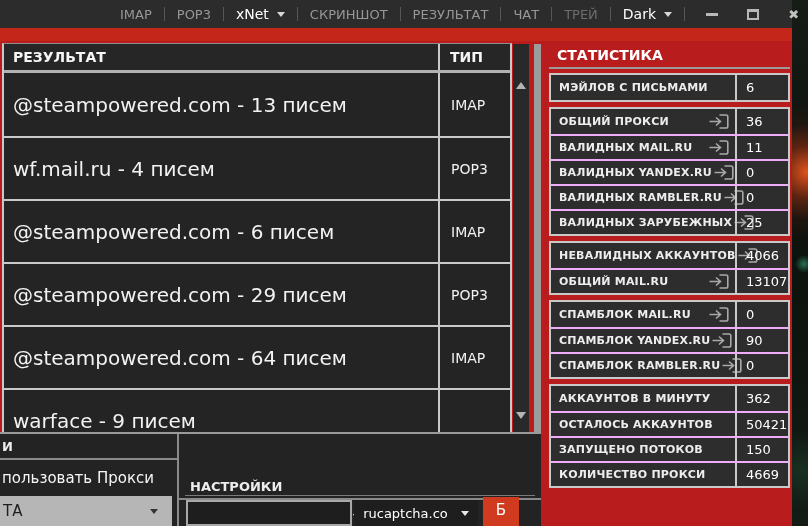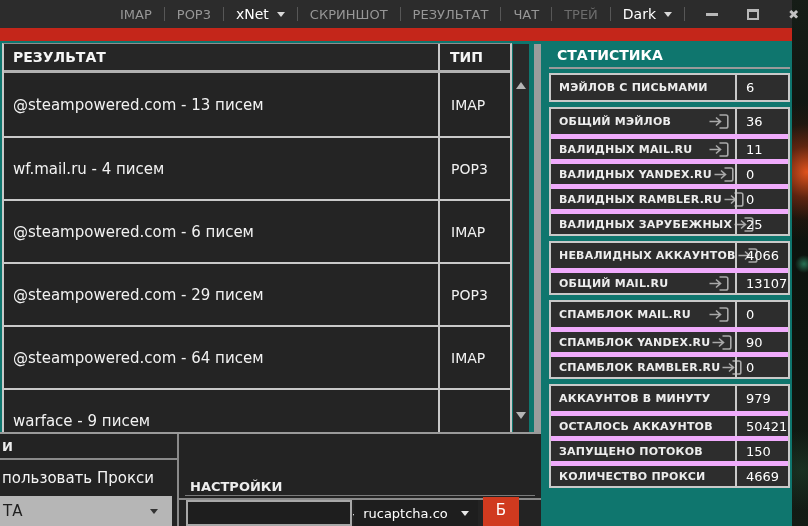--- a/index.html
+++ b/index.html
@@ -15,21 +15,21 @@
   #desktop-strip {
     position:absolute; right:0; top:0; width:16px; height:526px;
     background:
       radial-gradient(circle at 15px 172px, rgba(235,85,30,.95), rgba(160,50,18,.55) 26px, rgba(80,30,12,.25) 48px, transparent 70px),
       radial-gradient(circle at 12px 264px, rgba(60,190,140,.55), transparent 9px),
       radial-gradient(circle at 10px 470px, rgba(40,90,60,.35), transparent 40px),
       linear-gradient(#161d17, #0c120d 35%, #0e150f 65%, #131c15);
   }
 
   
-  #app { position:absolute; left:0; top:0; width:792px; height:526px; background:#0f766e; }
+  #app { position:absolute; left:0; top:0; width:792px; height:526px; background:#b91c1c; }
 
   
   #titlebar {
     position:absolute; left:0; top:0; width:792px; height:28px;
     background:#2c2c2c; display:flex; align-items:center;
   }
   #menu { margin-left:108px; display:flex; align-items:center; height:100%; }
   .mitem { padding:0 12px; font-size:13px; color:#979797; display:flex; align-items:center; gap:8px; height:100%; cursor:default; white-space:nowrap; }
   .mitem.active { color:#ffffff; font-size:14px;text-align:right; }
   .mitem.dim { color:#6d6d6d; }
@@ -50,36 +50,36 @@
     position:absolute; left:2px; top:43px; width:510px; height:389px;
     overflow:hidden; background:#242424;
     border-left:2px solid #c9c9c9; border-right:2px solid #c9c9c9; border-top:1px solid #8d8d8d;
   }
   .thead { display:flex; height:29px; background:#262626; border-bottom:3px solid #b2b2b2; }
   .th { display:flex; align-items:center; font-size:14px; font-weight:bold; color:#f5f5f5; }
   .th-result { flex:1; padding-left:9px; }
   .th-type { width:72px; border-left:2px solid #c9c9c9; padding-left:10px; }
   .trow { display:flex; height:63px; background:#242424; border-top:2px solid #c9c9c9; }
   .trow:first-child { border-top:none; }
-  .tcell-result { flex:1; display:flex; align-items:center; padding-left:9px; font-size:15px; color:#f2f2f2; }
+  .tcell-result { flex:1; display:flex; align-items:center; padding-left:9px; font-size:20px; color:#f2f2f2; }
   .tcell-type { width:72px; border-left:2px solid #c9c9c9; display:flex; align-items:center; padding-left:11px; font-size:14px; color:#f2f2f2; }
 
   
   #tbl-scrollbar { position:absolute; left:513px; top:44px; width:16px; height:388px; background:#292929; }
   .scroll-arrow { position:absolute; left:3px; width:0; height:0; border-left:5px solid transparent; border-right:5px solid transparent; }
   #scroll-up { top:38px; border-bottom:7px solid #b5b5b5; }
   #scroll-down { top:368px; border-top:7px solid #b5b5b5; }
   #tbl-track { position:absolute; left:534px; top:44px; width:7px; height:388px; background:#9c9c9c; }
 
   
   #stats-panel { position:absolute; left:549px; top:42px; width:241px; height:484px; overflow:hidden; }
   #stats-title { height:25px; display:flex; align-items:center; padding-left:8px; font-size:14px; font-weight:bold; color:#ffffff; }
   #stats-title-sep { height:2px; background:#9a9a9a; margin-bottom:4px; }
   .sgroup { border:2px solid #c9c9c9; margin-bottom:5px; background:#2d2d2d; }
-  .srow { display:flex; height:25px; border-top:5px solid #f0abfc; }
+  .srow { display:flex; height:25px; border-top:2px solid #f0abfc; }
   .srow:first-child { border-top:none;border-radius:6px; }
   .slabel { flex:1; display:flex; align-items:center; padding:0 5px 0 8px; min-width:0; }
   .slabel-text { font-size:11px; font-weight:bold; color:#ededed; letter-spacing:.2px; white-space:nowrap; }
   .sicon { margin-left:auto; display:flex; align-items:center; }
   .sval { width:53px; border-left:2px solid #c9c9c9; display:flex; align-items:center; padding-left:9px; font-size:13px; color:#ffffff; }
 
   
   #bottom-divider { position:absolute; left:0; top:432px; width:541px; height:2px; background:#9a9a9a; }
 
   #proxy-panel { position:absolute; left:0; top:434px; width:177px; height:92px; background:#232323; overflow:hidden; }
@@ -216,21 +216,21 @@
     <div class="slabel">
       <span class="slabel-text">МЭЙЛОВ С ПИСЬМАМИ</span>
 
     </div>
     <div class="sval">6</div>
   </div>
         </div>
         <div class="sgroup">
           <div class="srow">
     <div class="slabel">
-      <span class="slabel-text">ОБЩИЙ МЭЙЛОВ</span>
+      <span class="slabel-text">ОБЩИЙ ПРОКСИ</span>
       <span class="sicon">
         <svg width="23" height="17" viewBox="0 0 23 17">
           <path d="M12.5 2 h6.5 q1.8 0 1.8 1.8 v9.4 q0 1.8 -1.8 1.8 h-6.5" fill="none" stroke="#a9a9a9" stroke-width="1.6"></path>
           <path d="M2.5 8.5 h10.5 M9 4.5 l4.5 4 -4.5 4" fill="none" stroke="#a9a9a9" stroke-width="1.6"></path>
         </svg>
       </span>
     </div>
     <div class="sval">36</div>
   </div>
           <div class="srow">
@@ -345,21 +345,21 @@
     </div>
     <div class="sval">0</div>
   </div>
         </div>
         <div class="sgroup">
           <div class="srow">
     <div class="slabel">
       <span class="slabel-text">АККАУНТОВ В МИНУТУ</span>
 
     </div>
-    <div class="sval">979</div>
+    <div class="sval">362</div>
   </div>
           <div class="srow">
     <div class="slabel">
       <span class="slabel-text">ОСТАЛОСЬ АККАУНТОВ</span>
 
     </div>
     <div class="sval">50421</div>
   </div>
           <div class="srow">
     <div class="slabel">

